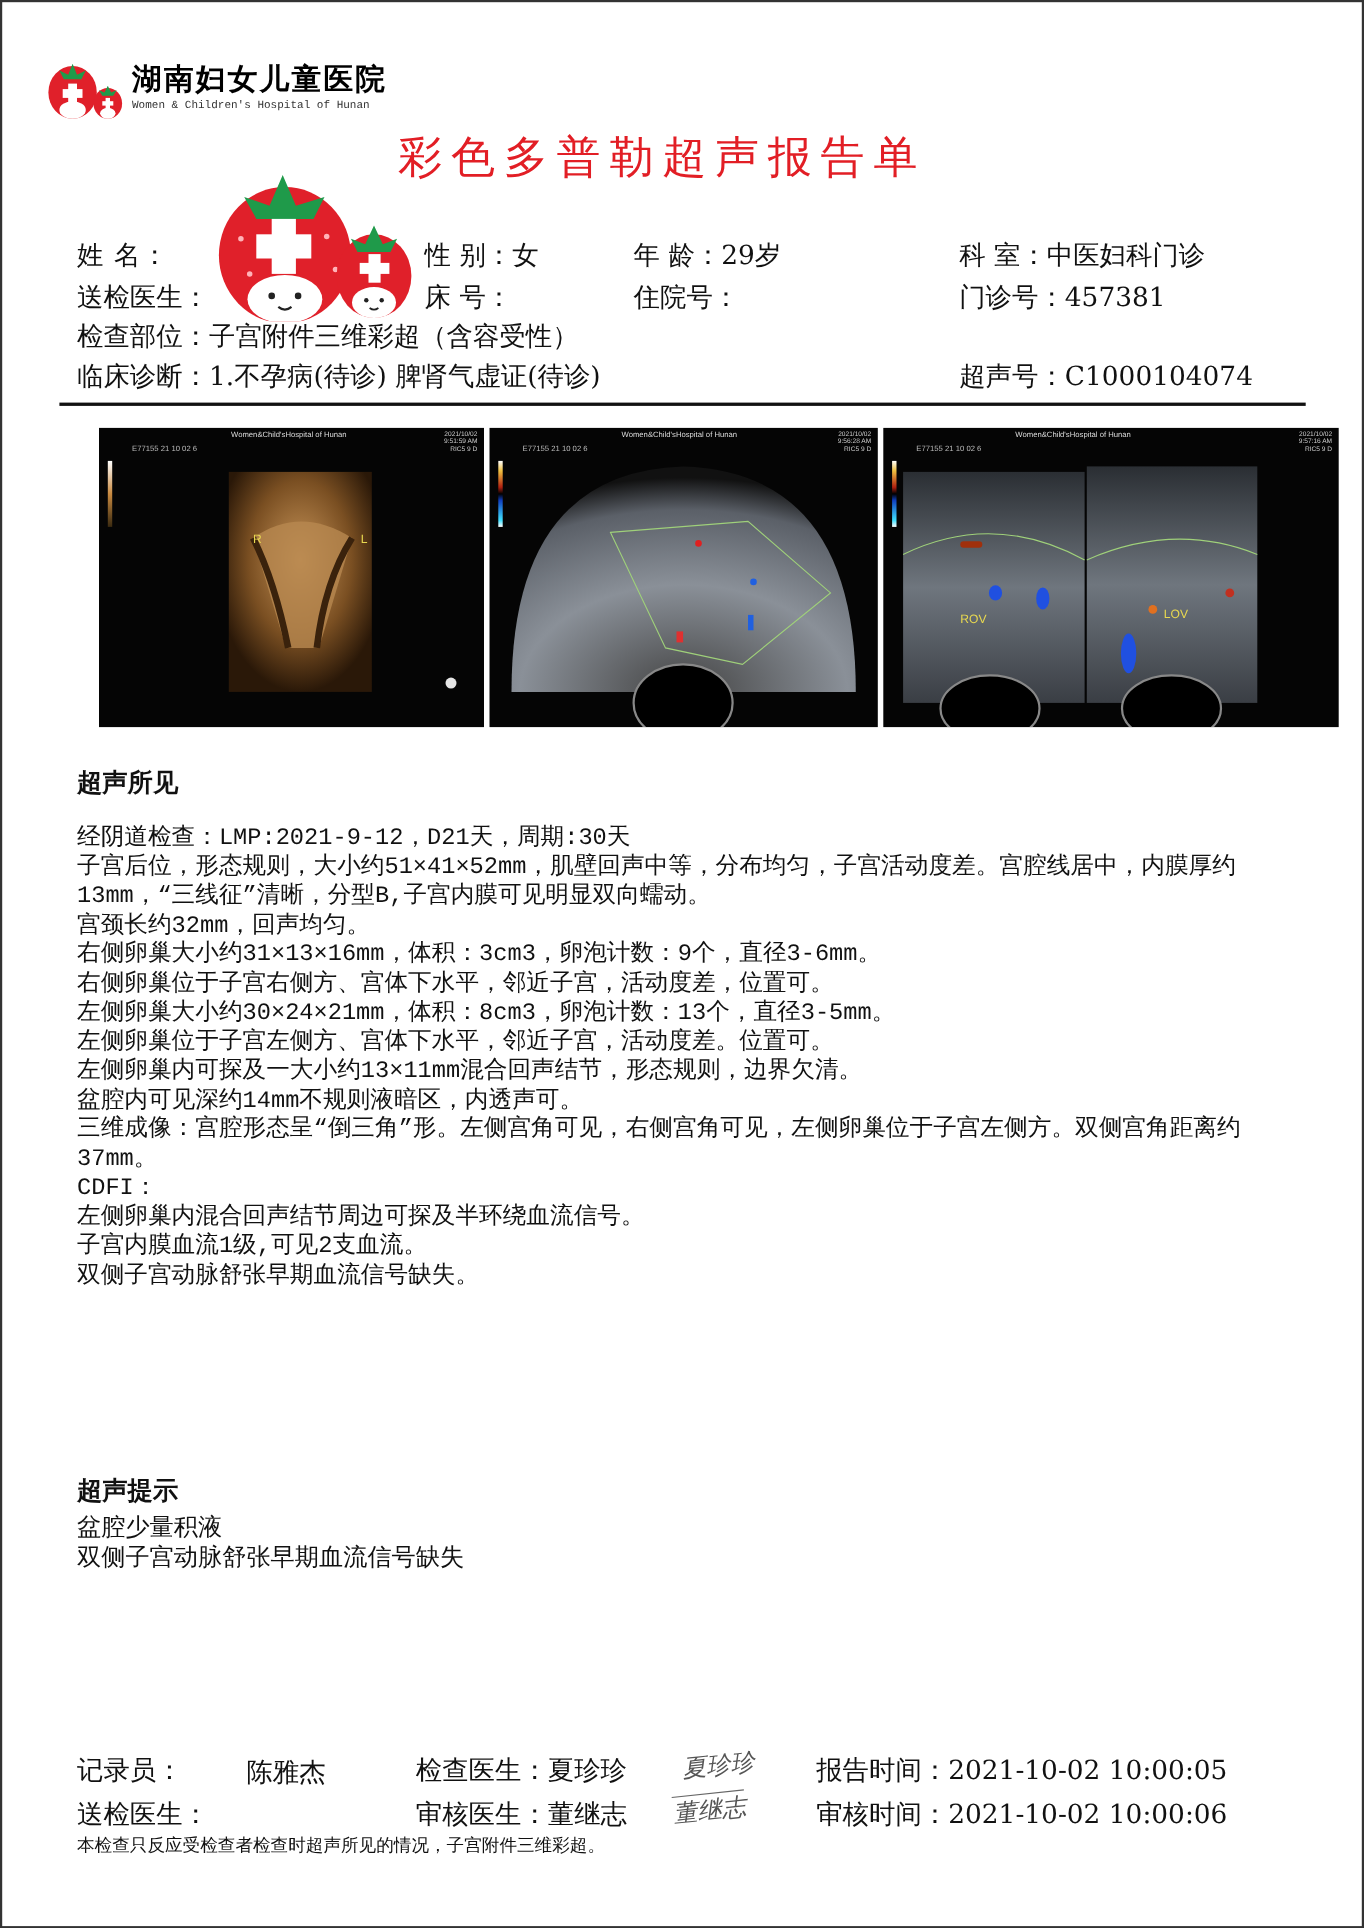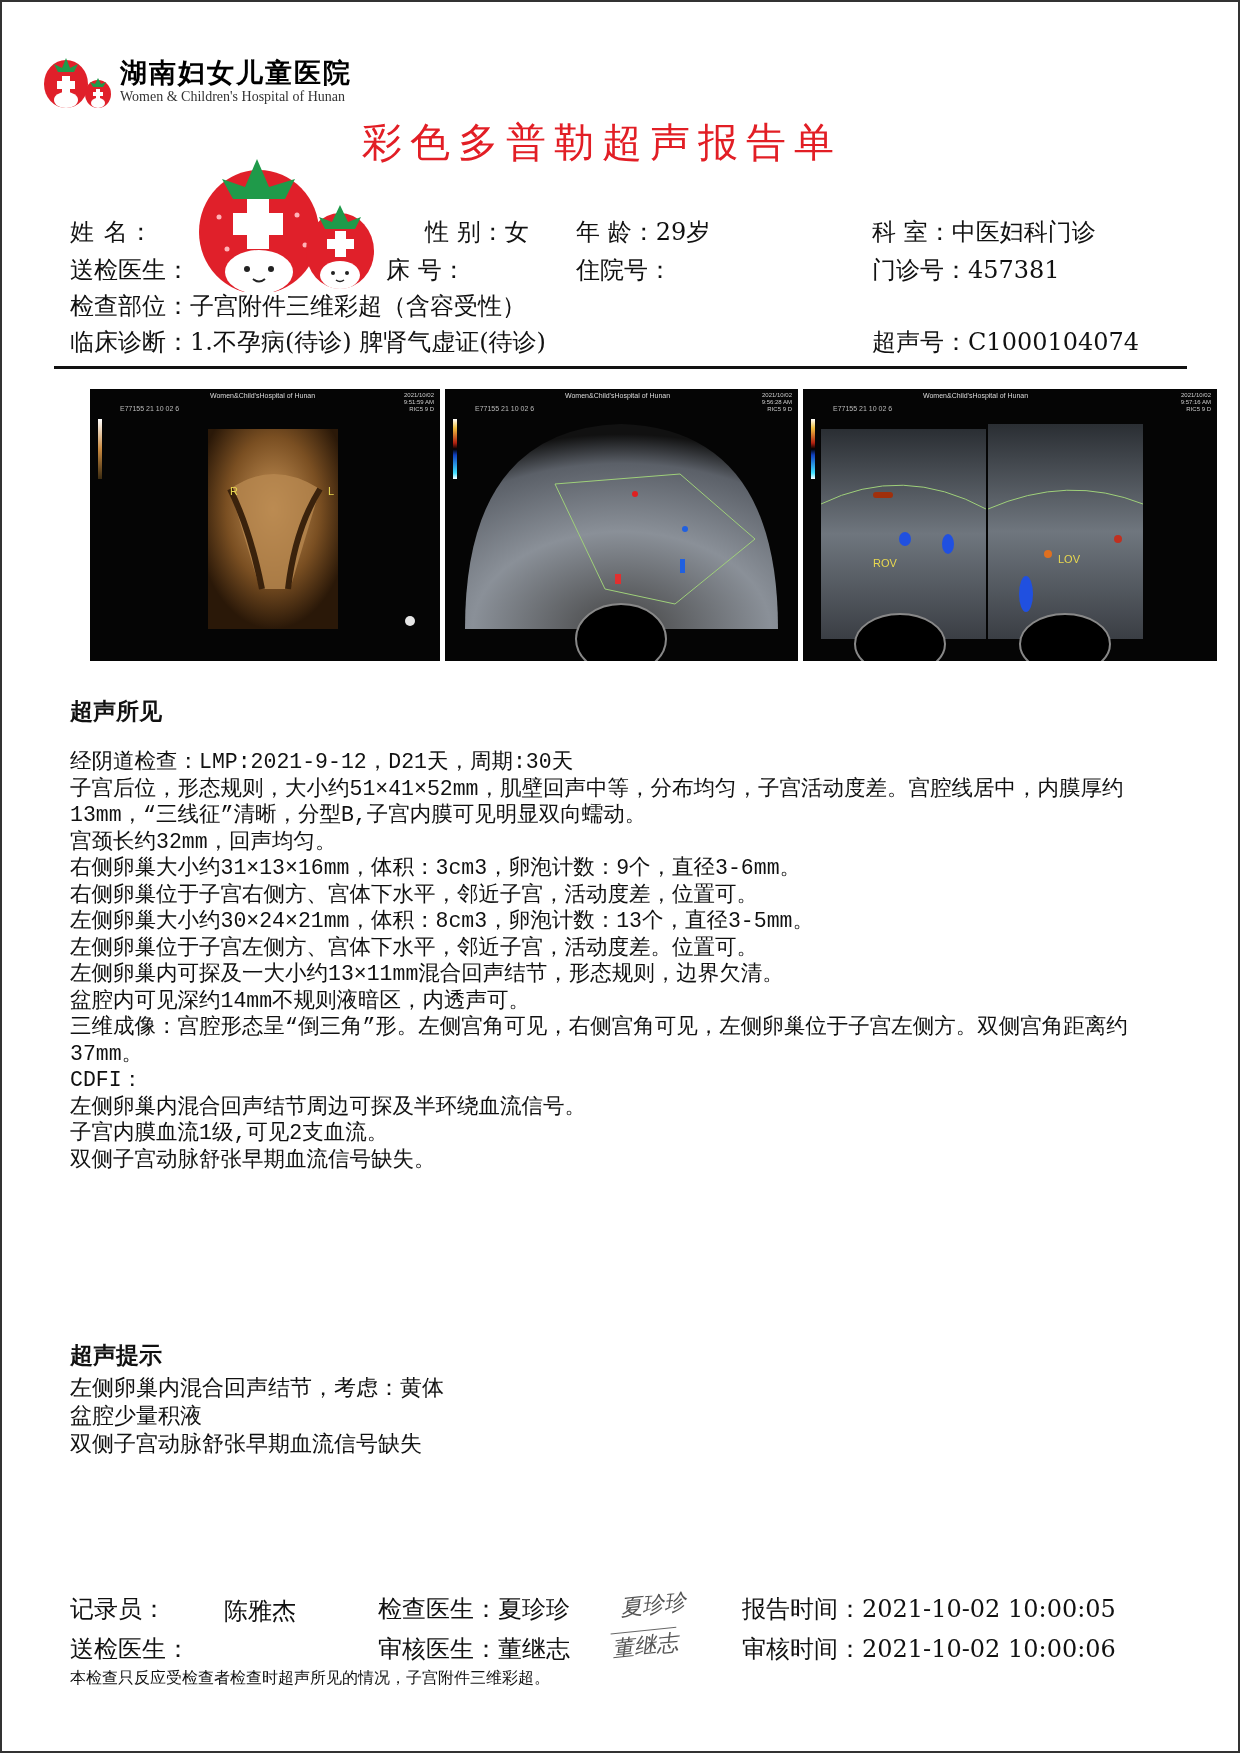--- a/index.html
+++ b/index.html
@@ -4,21 +4,21 @@
   <style>
     html, body { margin: 0; padding: 0; background: #fff; }
     body { width: 1240px; height: 1753px; position: relative; overflow: hidden; font-family: "DejaVu Serif", "Liberation Serif", serif; color: #111; }
     .page { position: absolute; left: 0; top: 0; width: 1236px; height: 1749px; border: 2px solid #333; background: #fff; }
 
     
     .logo { position: absolute; left: 40px; top: 50px; display: flex; align-items: center; }
     .logo-mark { width: 72px; height: 58px; position: relative; }
     .logo-text { margin-left: 6px; }
     .logo-cn { font-family: "DejaVu Sans", "Liberation Sans", sans-serif; font-size: 27px; font-weight: bold; letter-spacing: 2px; color: #000000; line-height: 32px; }
-    .logo-en { font-family: Liberation Serif, serif; font-size: 14px; color: #333; line-height: 16px; }
+    .logo-en { font-family: Liberation Mono, monospace; font-size: 10px; color: #333; line-height: 16px; }
 
     .report-title { position: absolute; left: 360px; top: 113px; font-size: 40px; color: #e21e25; letter-spacing: 8px; font-family: "DejaVu Serif", serif; }
 
     
     .mascot { position: absolute; left: 195px; top: 155px; width: 180px; height: 135px; }
 
     
     .info { position: absolute; font-size: 24px; line-height: 32px; white-space: nowrap; }
     .info .lbl { letter-spacing: 1px; }
 
@@ -91,21 +91,21 @@
     <rect x="130" y="82" width="27" height="10" fill="#fff"></rect>
     <ellipse cx="143" cy="118" rx="20" ry="14" fill="#fff"></ellipse>
     <circle cx="136" cy="116" r="2" fill="#222"></circle>
       <circle cx="150" cy="116" r="2" fill="#222"></circle>
     <path d="M139 123 Q143 126 147 123" stroke="#222" stroke-width="1.5" fill="none"></path>
   </svg>
 
   <div class="info" style="left:68px; top:214px;">
     <span class="lbl">姓 名：</span><span></span>
   </div>
-  <div class="info" style="left:384px; top:214px;margin-left:39px;">
+  <div class="info" style="left:384px; top:214px;">
     <span>性 别：</span><span>女</span>
   </div>
   <div class="info" style="left:574px; top:214px;">
     <span>年 龄：</span><span>29岁</span>
   </div>
   <div class="info" style="left:870px; top:214px;">
     <span>科 室：</span><span>中医妇科门诊</span>
   </div>
 
   <div class="info" style="left:68px; top:252px;">
@@ -238,21 +238,20 @@
     <div>盆腔内可见深约14mm不规则液暗区，内透声可。</div>
     <div class="wrap">三维成像：宫腔形态呈“倒三角”形。左侧宫角可见，右侧宫角可见，左侧卵巢位于子宫左侧方。双侧宫角距离约37mm。</div>
     <div>CDFI：</div>
     <div>左侧卵巢内混合回声结节周边可探及半环绕血流信号。</div>
     <div>子宫内膜血流1级,可见2支血流。</div>
     <div>双侧子宫动脉舒张早期血流信号缺失。</div>
   </div>
 
   <div class="sec-title" style="top:1338px;">超声提示</div>
   <div class="hints">
-    <div>左侧卵巢内混合回声结节，考虑：黄体</div>
     <div>盆腔少量积液</div>
     <div>双侧子宫动脉舒张早期血流信号缺失</div>
   </div>
 
   <div class="foot" style="left:68px; top:1590px;">
     <span>记录员：</span>
   </div>
   <div class="foot" style="left:222px; top:1592px;">陈雅杰</div>
 
   <div class="foot" style="left:376px; top:1590px;">

